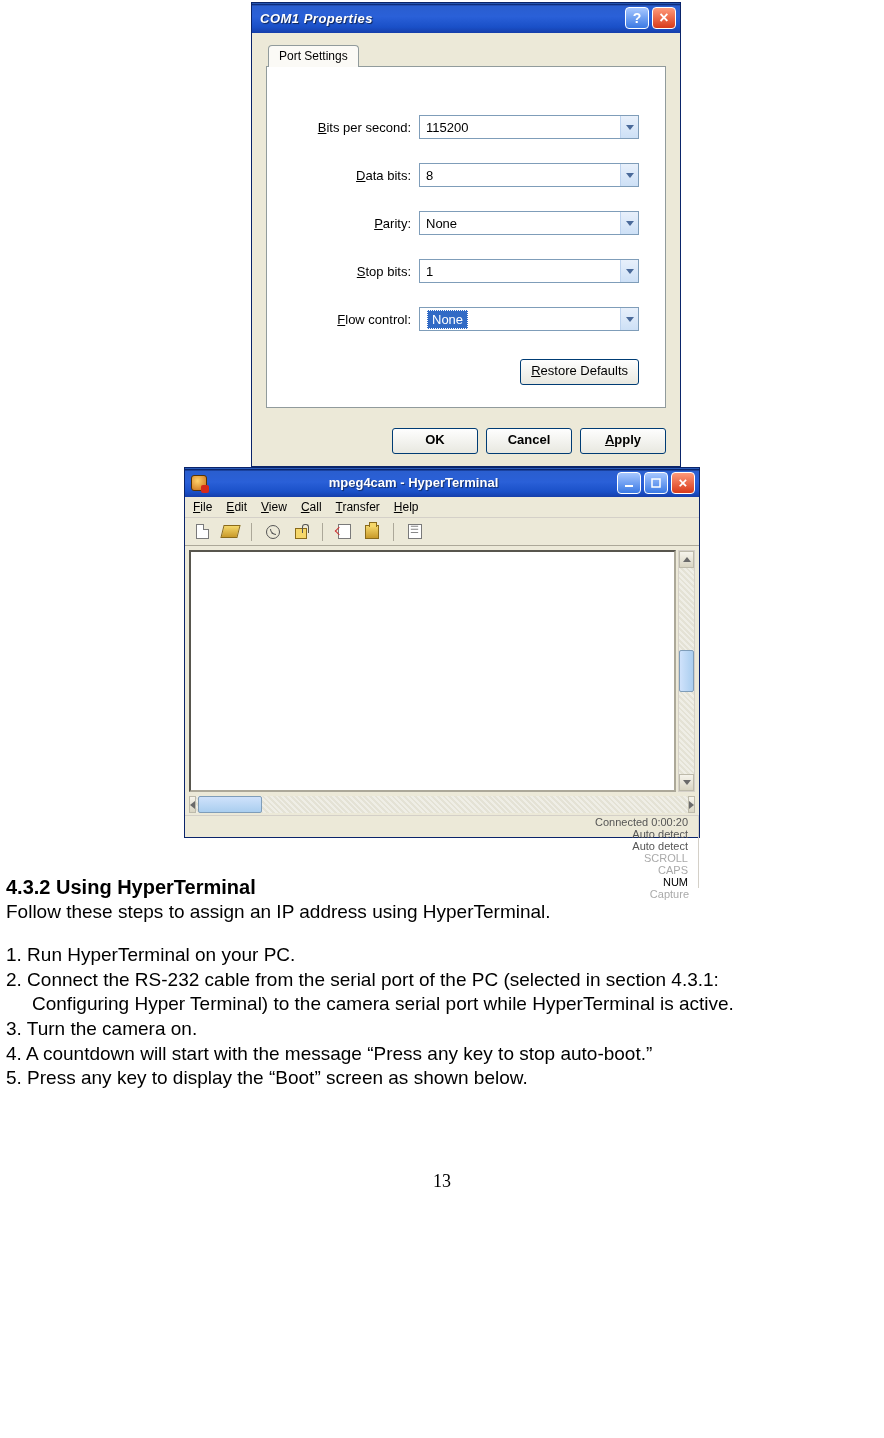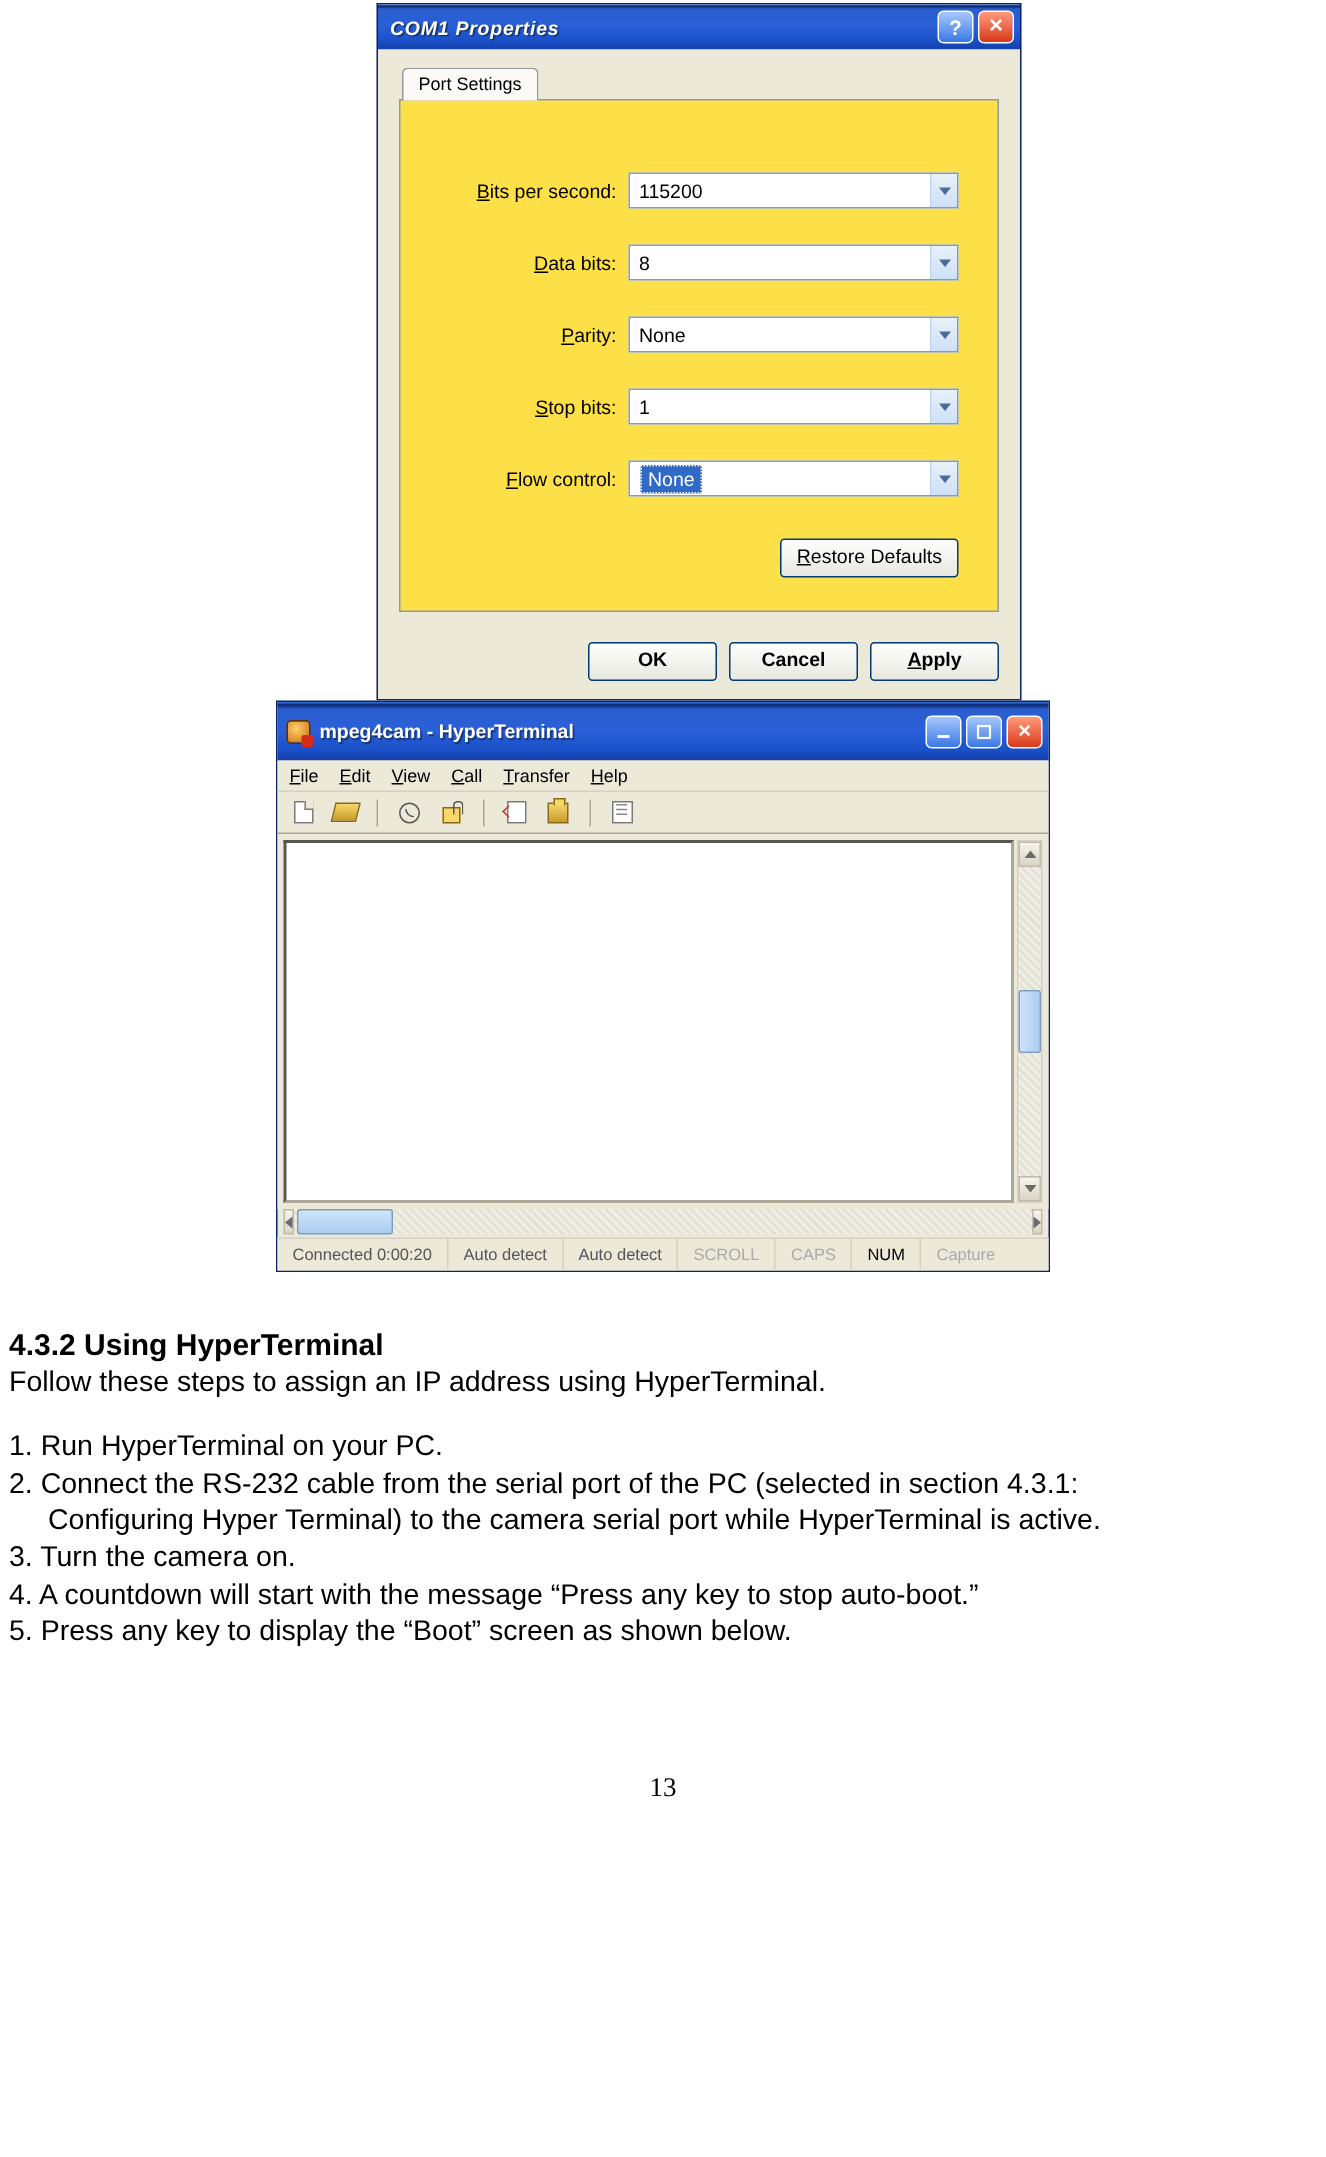--- a/index.html
+++ b/index.html
@@ -13,21 +13,21 @@
   .d1-titlebar { display: flex; align-items: center; height: 30px;
     background: linear-gradient(to bottom, #3a79e4 0%, #0a246a 4%, #2a5ecf 10%, #2a60d8 45%, #1a50c8 80%, #153eaa 100%);
     color: #fff; padding: 0 4px 0 8px; font-weight: bold; }
   .d1-title { flex: 1; font-style: italic; letter-spacing: .5px; text-shadow: 1px 1px 1px rgba(0,0,0,.6); }
   .d1-tb-btn { width: 24px; height: 22px; margin-left: 3px; border: 1px solid #fff; border-radius: 4px; display: flex; align-items: center; justify-content: center; font-weight: bold; font-size: 14px; }
   .d1-help { background: linear-gradient(to bottom, #a7c7ff, #3a79e4); color: #fff; }
   .d1-close { background: linear-gradient(to bottom, #ff9a7a, #d83a1a); color: #fff; font-size: 16px; }
   .d1-body { padding: 10px 14px 10px 14px; background: #ece9d8; }
   .d1-tabstrip { position: relative; height: 24px; }
   .d1-tab { position: absolute; left: 2px; top: 2px; height: 22px; padding: 3px 10px; background: #fbfaf6; border: 1px solid #919b9c; border-bottom: none; border-top-left-radius: 4px; border-top-right-radius: 4px; font-size: 12px; z-index: 2; }
-  .d1-panel { border: 1px solid #919b9c; background: #fde047; padding: 48px 26px 22px 26px; margin-top: -1px; }
+  .d1-panel { border: 1px solid #919b9c; background: #ffffff; padding: 48px 26px 22px 26px; margin-top: -1px; }
   .d1-row { display: flex; align-items: center; margin-bottom: 24px; }
   .d1-row:last-child { margin-bottom: 0; }
   .d1-label { width: 126px; text-align: right; padding-right: 8px; font-size: 13px; }
   .d1-label u { text-decoration: underline; }
   .d1-combo { flex: 1; display: flex; align-items: center; height: 24px; border: 1px solid #7f9db9; background: #fff; position: relative; }
   .d1-combo-val { flex: 1; padding: 2px 6px; font-size: 13px; }
   .d1-combo-sel { background: #316ac5; color: #fff; border: 1px dotted #fff; margin: 1px; padding: 1px 4px; }
   .d1-combo-btn { width: 18px; height: 100%; border-left: 1px solid #bcd2ee; background: linear-gradient(to bottom, #e8f0fb, #cde0f6); display: flex; align-items: center; justify-content: center; }
   .d1-restore { text-align: right; margin-top: 28px; }
   .d1-btn { display: inline-block; min-width: 108px; height: 26px; border: 1px solid #003c74; border-radius: 3px; background: linear-gradient(to bottom, #fefefe, #e8e8e0); font-size: 13px; padding: 3px 10px; text-align: center; }
@@ -37,23 +37,23 @@
   
   .para { margin: 42px 0 14px 0; font-size: 19px; text-align: justify; line-height: 1.25; }
   .heading { font-weight: bold; font-size: 20px; margin-top: 38px; }
   .subtext { font-size: 19px; margin: 2px 0 20px 0; }
   .steps { font-size: 19px; line-height: 1.3; }
   .steps p { margin: 0; }
   .steps .indent { padding-left: 26px; }
 
   
   .d2 { width: 516px; border: 1px solid #0a246a; font-family: Tahoma, Arial, sans-serif; font-size: 12px; background: #ece9d8; }
-  .d2-titlebar { display: flex; align-items: center; height: 39px;
+  .d2-titlebar { display: flex; align-items: center; height: 29px;
     background: linear-gradient(to bottom, #3a79e4 0%, #0a246a 5%, #2a5ecf 12%, #2a60d8 48%, #1a50c8 82%, #153eaa 100%);
-    color: #fff; padding: 0 4px 0 6px; font-weight: bold; }
+    color: #fff; padding: 0 4px 0 6px; font-weight: bold; text-align: center; }
   .d2-appicon { width: 16px; height: 16px; margin-right: 6px; background: radial-gradient(circle at 40% 35%, #ffd26b, #c86a14); border: 1px solid #5a3400; border-radius: 3px; position: relative; }
   .d2-appicon::after { content: ""; position: absolute; right: -3px; bottom: -3px; width: 8px; height: 8px; background: #d62a1a; border-radius: 2px; }
   .d2-title { flex: 1; font-size: 13px; text-shadow: 1px 1px 1px rgba(0,0,0,.5); }
   .d2-wbtn { width: 24px; height: 22px; margin-left: 3px; border: 1px solid #fff; border-radius: 4px; display: flex; align-items: center; justify-content: center; color: #fff; font-weight: bold; }
   .d2-min { background: linear-gradient(to bottom, #a7c7ff, #3a79e4); }
   .d2-max { background: linear-gradient(to bottom, #a7c7ff, #3a79e4); }
   .d2-close { background: linear-gradient(to bottom, #ff9a7a, #d83a1a); font-size: 15px; }
   .d2-menu { display: flex; gap: 14px; padding: 3px 8px; background: #ece9d8; font-size: 12px; border-bottom: 1px solid #d4d0c8; }
   .d2-menu span u { text-decoration: underline; }
   .d2-toolbar { display: flex; align-items: center; gap: 10px; padding: 4px 8px; background: #ece9d8; border-bottom: 1px solid #aca899; height: 28px; }
@@ -75,21 +75,21 @@
   .ic-prop::before { content: "☰"; position: absolute; left: 1px; top: -1px; font-size: 10px; color: #888; }
   .d2-client { display: flex; background: #ece9d8; padding: 4px; height: 250px; }
   .d2-inner { flex: 1; border: 2px inset #aca899; background: #fff; margin-right: 2px; }
   .d2-vscroll { width: 17px; background: #e8e6da; border: 1px solid #d4d0c8; display: flex; flex-direction: column; }
   .sc-btn { height: 17px; background: linear-gradient(to bottom, #f6f4ec, #d9d5c3); border: 1px solid #bdbaab; display: flex; align-items: center; justify-content: center; }
   .sc-track { flex: 1; background: repeating-linear-gradient(45deg, #efeee6, #efeee6 2px, #e4e2d5 2px, #e4e2d5 4px); position: relative; }
   .sc-thumb-v { position: absolute; left: 0; right: 0; top: 40%; height: 42px; background: linear-gradient(to right, #cfe2fb, #aaceef); border: 1px solid #7f9db9; border-radius: 2px; }
   .d2-hscroll { display: flex; height: 17px; margin: 0 4px 2px 4px; }
   .d2-hscroll .sc-track { flex: 1; position: relative; }
   .sc-thumb-h { position: absolute; top: 0; bottom: 0; left: 2px; width: 64px; background: linear-gradient(to bottom, #cfe2fb, #aaceef); border: 1px solid #7f9db9; border-radius: 2px; }
-  .d2-status { display: flex; align-items: flex-end; height: 22px; background: #ece9d8; border-top: 1px solid #d4d0c8; font-size: 11px; color: #555; }
+  .d2-status { display: flex; align-items: flex-end; height: 22px; background: #ece9d8; border-top: 1px solid #d4d0c8; font-size: 11px; color: #555; flex-direction: column; }
   .sb-cell { padding: 0 10px; border-right: 1px solid #d4d0c8; height: 100%; display: flex; align-items: center; }
   .sb-cell.dim { color: #aaa; }
   .sb-cell.dark { color: #000; }
 
   .page-num { text-align: center; margin-top: 80px; font-family: "Times New Roman", serif; }
   .arrow-down { width: 0; height: 0; border-left: 4px solid transparent; border-right: 4px solid transparent; border-top: 5px solid #4a6a9a; }
   .arrow-up { width: 0; height: 0; border-left: 4px solid transparent; border-right: 4px solid transparent; border-bottom: 5px solid #6a6a6a; }
   .arrow-left { width: 0; height: 0; border-top: 4px solid transparent; border-bottom: 4px solid transparent; border-right: 5px solid #6a6a6a; }
   .arrow-right { width: 0; height: 0; border-top: 4px solid transparent; border-bottom: 4px solid transparent; border-left: 5px solid #6a6a6a; }
 </style>

